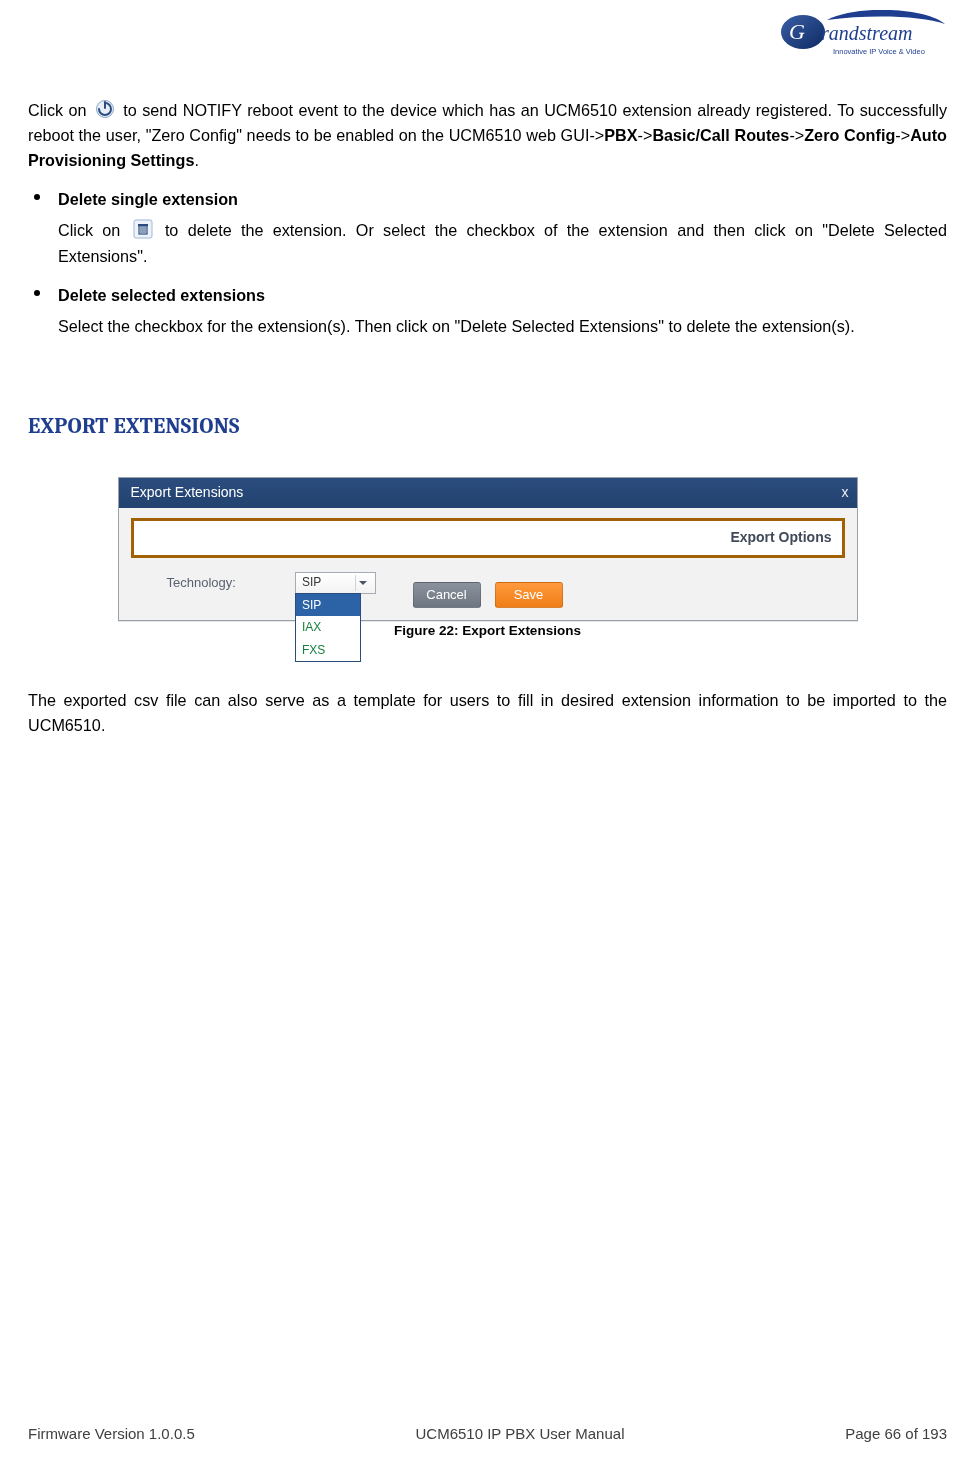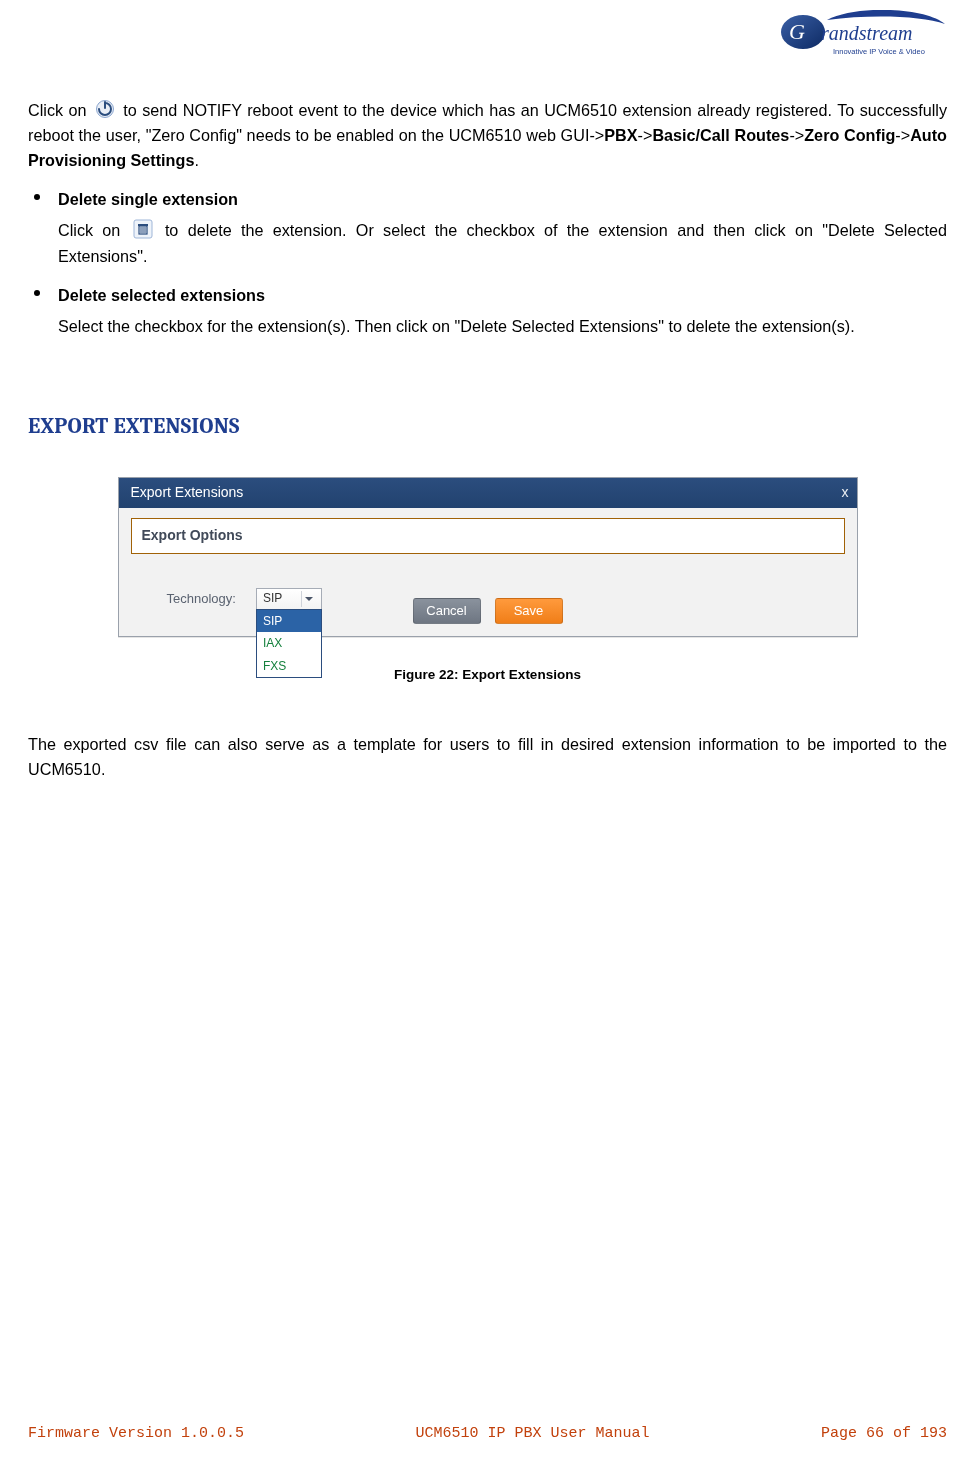--- a/index.html
+++ b/index.html
@@ -25,45 +25,45 @@
 
   .section-heading { margin-top: 70px; color: #1f3e8f; font-size: 22px; font-weight: bold; font-family: Cambria, Georgia, "Times New Roman", serif; letter-spacing: 0.2px; }
 
   .para-export-intro { margin-top: 24px; text-align: justify; }
 
   
   .figure-wrap { margin-top: 34px; display: flex; flex-direction: column; align-items: center; }
   .dialog { width: 740px; border: 1px solid #9aa1ab; background: #f2f2f2; box-shadow: 0 1px 0 rgba(0,0,0,0.1); }
   .dialog-title { background: linear-gradient(#2b4d7e, #22426f); color: #fff; height: 30px; display: flex; align-items: center; justify-content: space-between; padding: 0 8px 0 12px; font-size: 14px; }
   .dialog-title .x { font-size: 14px; opacity: 0.9; }
-  .dialog-sub { background: #ffffff; margin: 10px 12px 0 12px; border: 1px solid #a16207; padding: 6px 10px; font-size: 14px; color: #414a59; font-weight: 600; }
+  .dialog-sub { background: #ffffff; margin: 10px 12px 0 12px; border: 3px solid #a16207; padding: 6px 10px; font-size: 14px; color: #414a59; font-weight: 600; text-align: right; }
 
   .dialog-form { position: relative; padding: 14px 12px 12px 12px; }
-  .form-row { display: flex; align-items: center; gap: 20px; padding-left: 36px; margin-top: 20px; }
+  .form-row { display: flex; align-items: center; gap: 59px; padding-left: 36px; }
   .form-label { font-size: 13px; color: #5a6270; }
 
-  .select-wrap { position: relative; width: 66px; }
+  .select-wrap { position: relative; width: 81px; }
   .select-box { display: flex; align-items: center; justify-content: space-between; height: 22px; border: 1px solid #a6acb6; background: linear-gradient(#fff,#f3f3f3); padding: 0 4px 0 6px; font-size: 12px; color: #333; }
   .select-arrow { width: 16px; height: 16px; display: flex; align-items: center; justify-content: center; border-left: 1px solid #cfd3da; }
   .select-arrow svg { display:block; }
   .dropdown-list { position: absolute; top: 21px; left: 0; width: 66px; border: 1px solid #2b4d7e; background: #fff; font-size: 12px; z-index: 5; }
   .dropdown-list .opt { padding: 2px 6px; color: #15803d; }
   .dropdown-list .opt.sel { background: #2b63a6; color: #fff; }
 
   .btn-row { display: flex; gap: 14px; justify-content: center; margin-top: 28px; }
   .btn { min-width: 68px; height: 26px; border-radius: 3px; font-size: 13px; display: flex; align-items: center; justify-content: center; color: #fff; border: 1px solid rgba(0,0,0,0.15); }
   .btn.cancel { background: linear-gradient(#8a929d,#6e7682); }
   .btn.save   { background: linear-gradient(#ff9a3c,#f07e18); }
   .btn-row.overlapped { margin-top: -12px; }
 
-  .figure-caption { margin-top: 28px; font-size: 13.5px; font-weight: bold; text-align: center; }
+  .figure-caption { margin-top: 0; font-size: 13.5px; font-weight: bold; text-align: center; }
 
   .para-after-figure { margin-top: 46px; text-align: justify; }
 
-  .footer { position: absolute; left: 28px; right: 28px; bottom: 28px; display: flex; justify-content: space-between; font-size: 15px; color: #c2410c; font-family: Liberation Mono, monospace; }
+  .footer { position: absolute; left: 28px; right: 28px; bottom: 28px; display: flex; justify-content: space-between; font-size: 15px; color: #404040; }
 </style>
 </head>
 <body>
 
 <div class="page">
 
   <div class="logo-wrap">
     <svg viewBox="0 0 170 54">
       <defs>
         <linearGradient id="gball" x1="0" y1="0" x2="1" y2="1">

